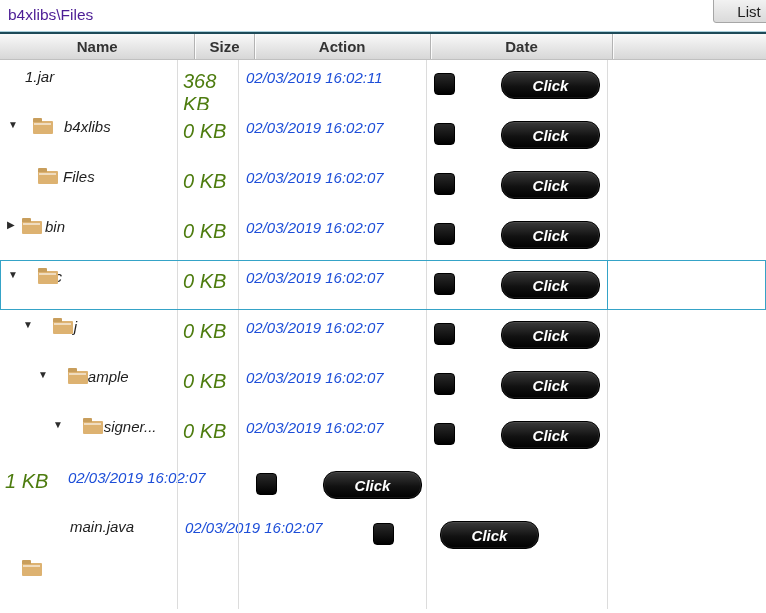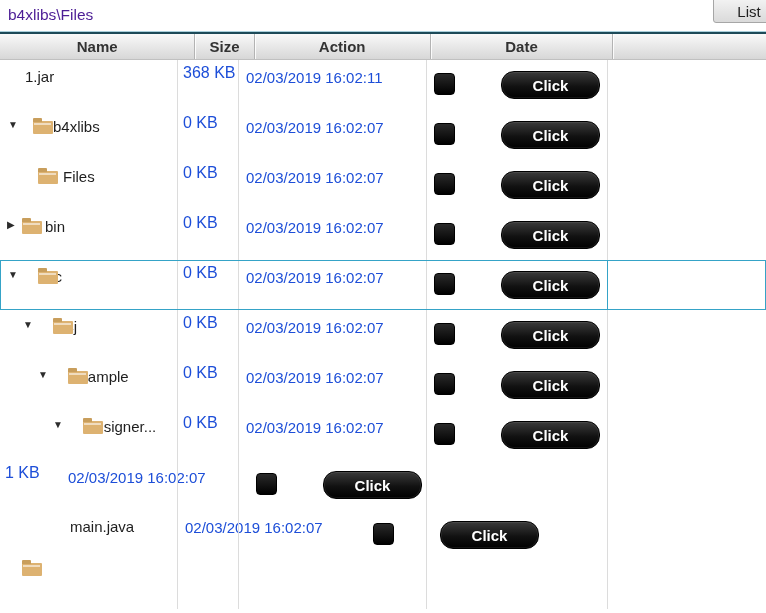--- a/index.html
+++ b/index.html
@@ -22,21 +22,21 @@
   
   .thead { position:absolute; top:34px; left:0; width:766px; height:26px; display:flex;
     background:linear-gradient(#f9f9f9,#d7d7d7); border-bottom:1px solid #c0c0c0; }
   .hcell { display:flex; align-items:center; justify-content:center;
     font-weight:bold; font-size:15px; color:#333; height:100%; }
   .hcell + .hcell { border-left:1px solid #b3b3b3; box-shadow:inset 1px 0 0 rgba(255,255,255,.85); }
   .hc-name{width:200px} .hc-size{width:61px} .hc-date{width:188px} .hc-action{width:181px} .hc-rest{width:158px}
 
   
   .tbody { position:absolute; top:60px; left:0; width:766px; height:550px;
-    border-bottom:1px solid #d5d5d5; }
+    border-bottom:1px solid #d5d5d5;font-style:italic; }
   .sep { position:absolute; top:0; bottom:0; width:1px; background:#dcdcdc; z-index:5; pointer-events:none; }
   .sep1{left:177px} .sep2{left:238px} .sep3{left:426px} .sep4{left:607px}
 
   .row { position:relative; width:766px; height:50px; display:flex; background:#fff; cursor:default; }
   .row.selected::before { content:''; position:absolute; inset:0;
     border:1.5px solid #35a3c7; z-index:6; pointer-events:none; }
   .sel-v { display:none; }
   .row.selected .sel-v { display:block; position:absolute; left:606.5px; top:0; bottom:0;
     width:1.5px; background:#35a3c7; z-index:6; pointer-events:none; }
 
@@ -44,21 +44,21 @@
   .arrow { position:absolute; top:10px; font-size:10px; color:#2c2c2c; line-height:1; z-index:2; cursor:pointer; }
   .folder { position:absolute; top:11px; width:20px; height:13px; background:#ddb271;
     border-radius:1px; z-index:3; }
   .folder::before { content:''; position:absolute; top:-3px; left:0; width:9px; height:4px;
     background:#c89e5c; border-radius:1px 1px 0 0; }
   .folder::after { content:''; position:absolute; top:2px; left:1px; right:2px; height:2px;
     background:rgba(255,255,255,.55); }
   .row.icon-top .folder { top:3px; }
   .name-label { position:absolute; top:8px; font-size:15px; color:#1e1e1e; white-space:nowrap; z-index:2; }
 
-  .cell-size { width:61px; padding:4px 0 0 5px; font-size:16px; color:#1d4ed8; }
+  .cell-size { width:61px; padding:10px 0 0 5px; font-size:20px; color:#4d7c0f; }
   .cell-date { width:188px; padding:9px 0 0 7px; font-size:15px; color:#1d4ed8; white-space:nowrap; }
   .cell-action { position:relative; width:181px; height:100%; }
   .checkbox { position:absolute; left:7px; top:13px; width:21px; height:22px;
     background:linear-gradient(#2a2a2a,#000); border:1px solid #000; border-radius:4px; cursor:pointer; }
   .click-btn { position:absolute; left:74px; top:11px; width:99px; height:28px;
     background:linear-gradient(180deg,#3b3b3b,#121212 55%,#000);
     border:1px solid #000; border-radius:13px; box-shadow:inset 0 0 0 1px rgba(255,255,255,.08);
     color:#fff; font-weight:bold; font-size:15px; display:flex; align-items:center; justify-content:center;
     cursor:pointer; }
   .cell-rest { flex:1; }
@@ -99,21 +99,21 @@
         <div class="checkbox"></div>
         <div class="click-btn">Click</div>
       </div>
       <div class="cell-rest"></div>
 
     </div>
       <div class="row">
       <div class="cell-name">
         <span class="arrow" style="left: 8px;">▼</span>
         <span class="folder" style="left: 33px;"></span>
-        <span class="name-label" style="left: 53px;">b4xlibs</span>
+        <span class="name-label" style="left: 64px;">b4xlibs</span>
       </div>
       <div class="cell-size">0 KB</div>
       <div class="cell-date">02/03/2019 16:02:07</div>
       <div class="cell-action">
         <div class="checkbox"></div>
         <div class="click-btn">Click</div>
       </div>
       <div class="cell-rest"></div>
 
     </div>

